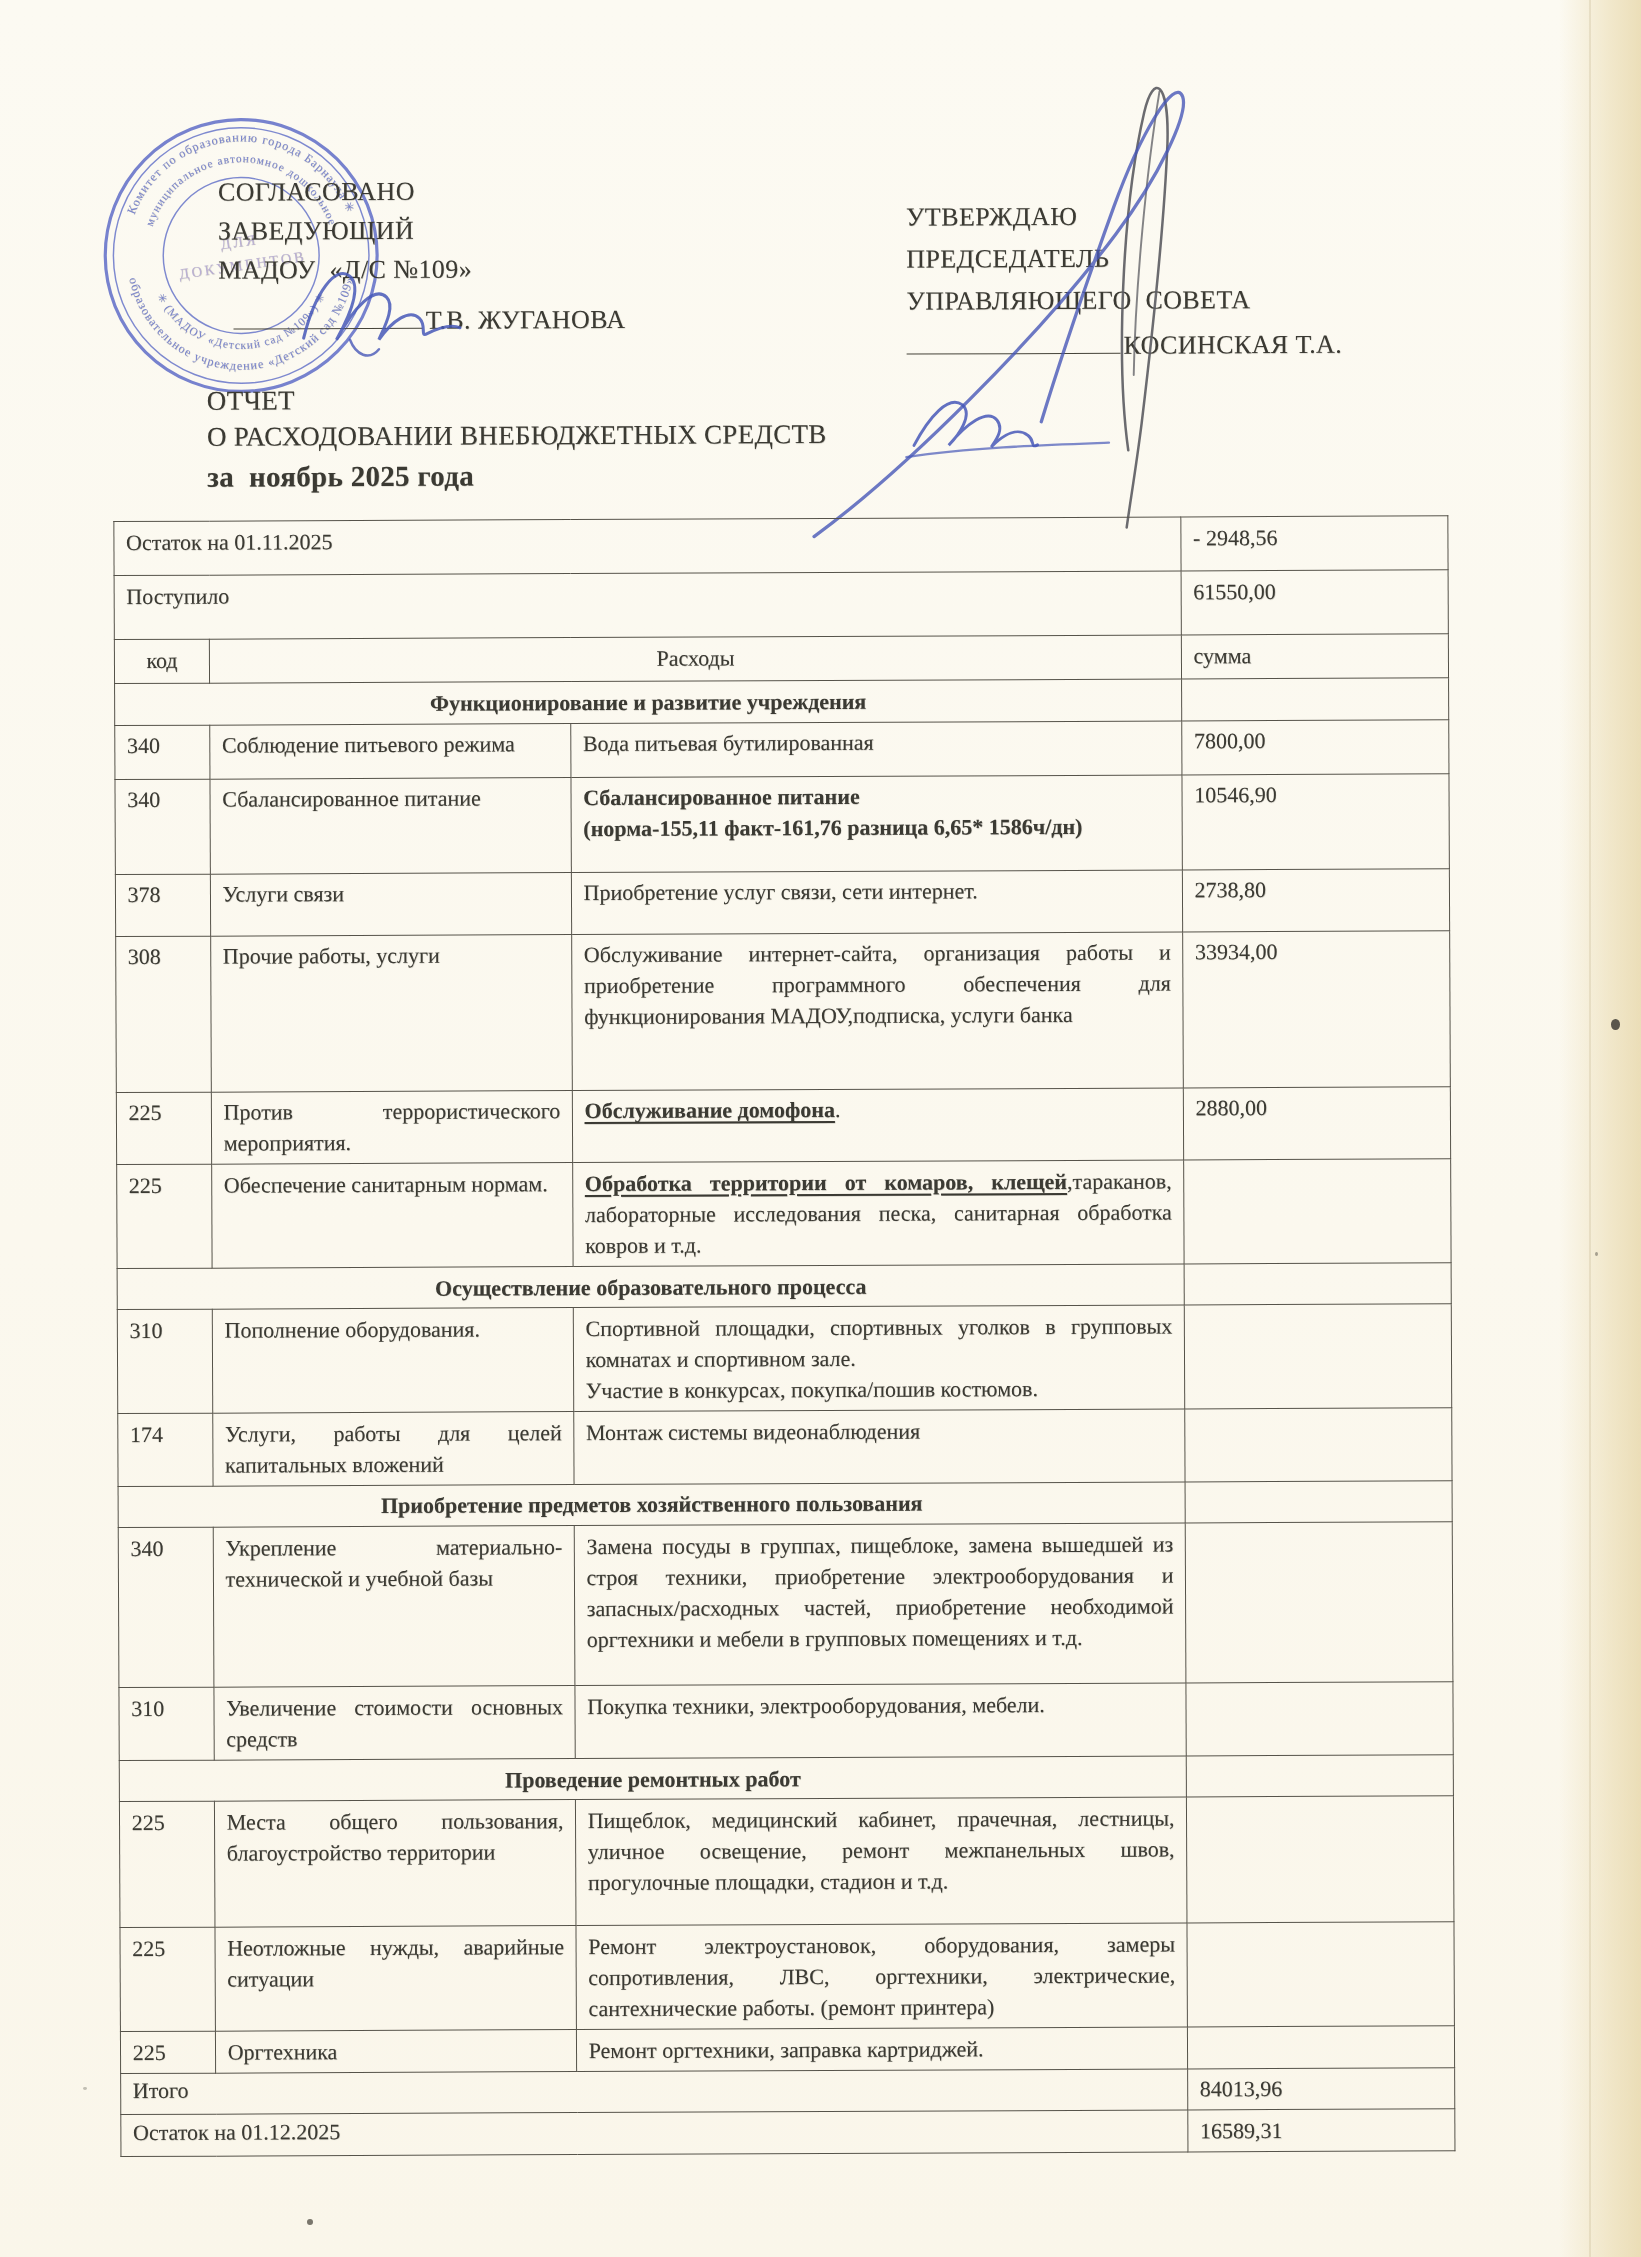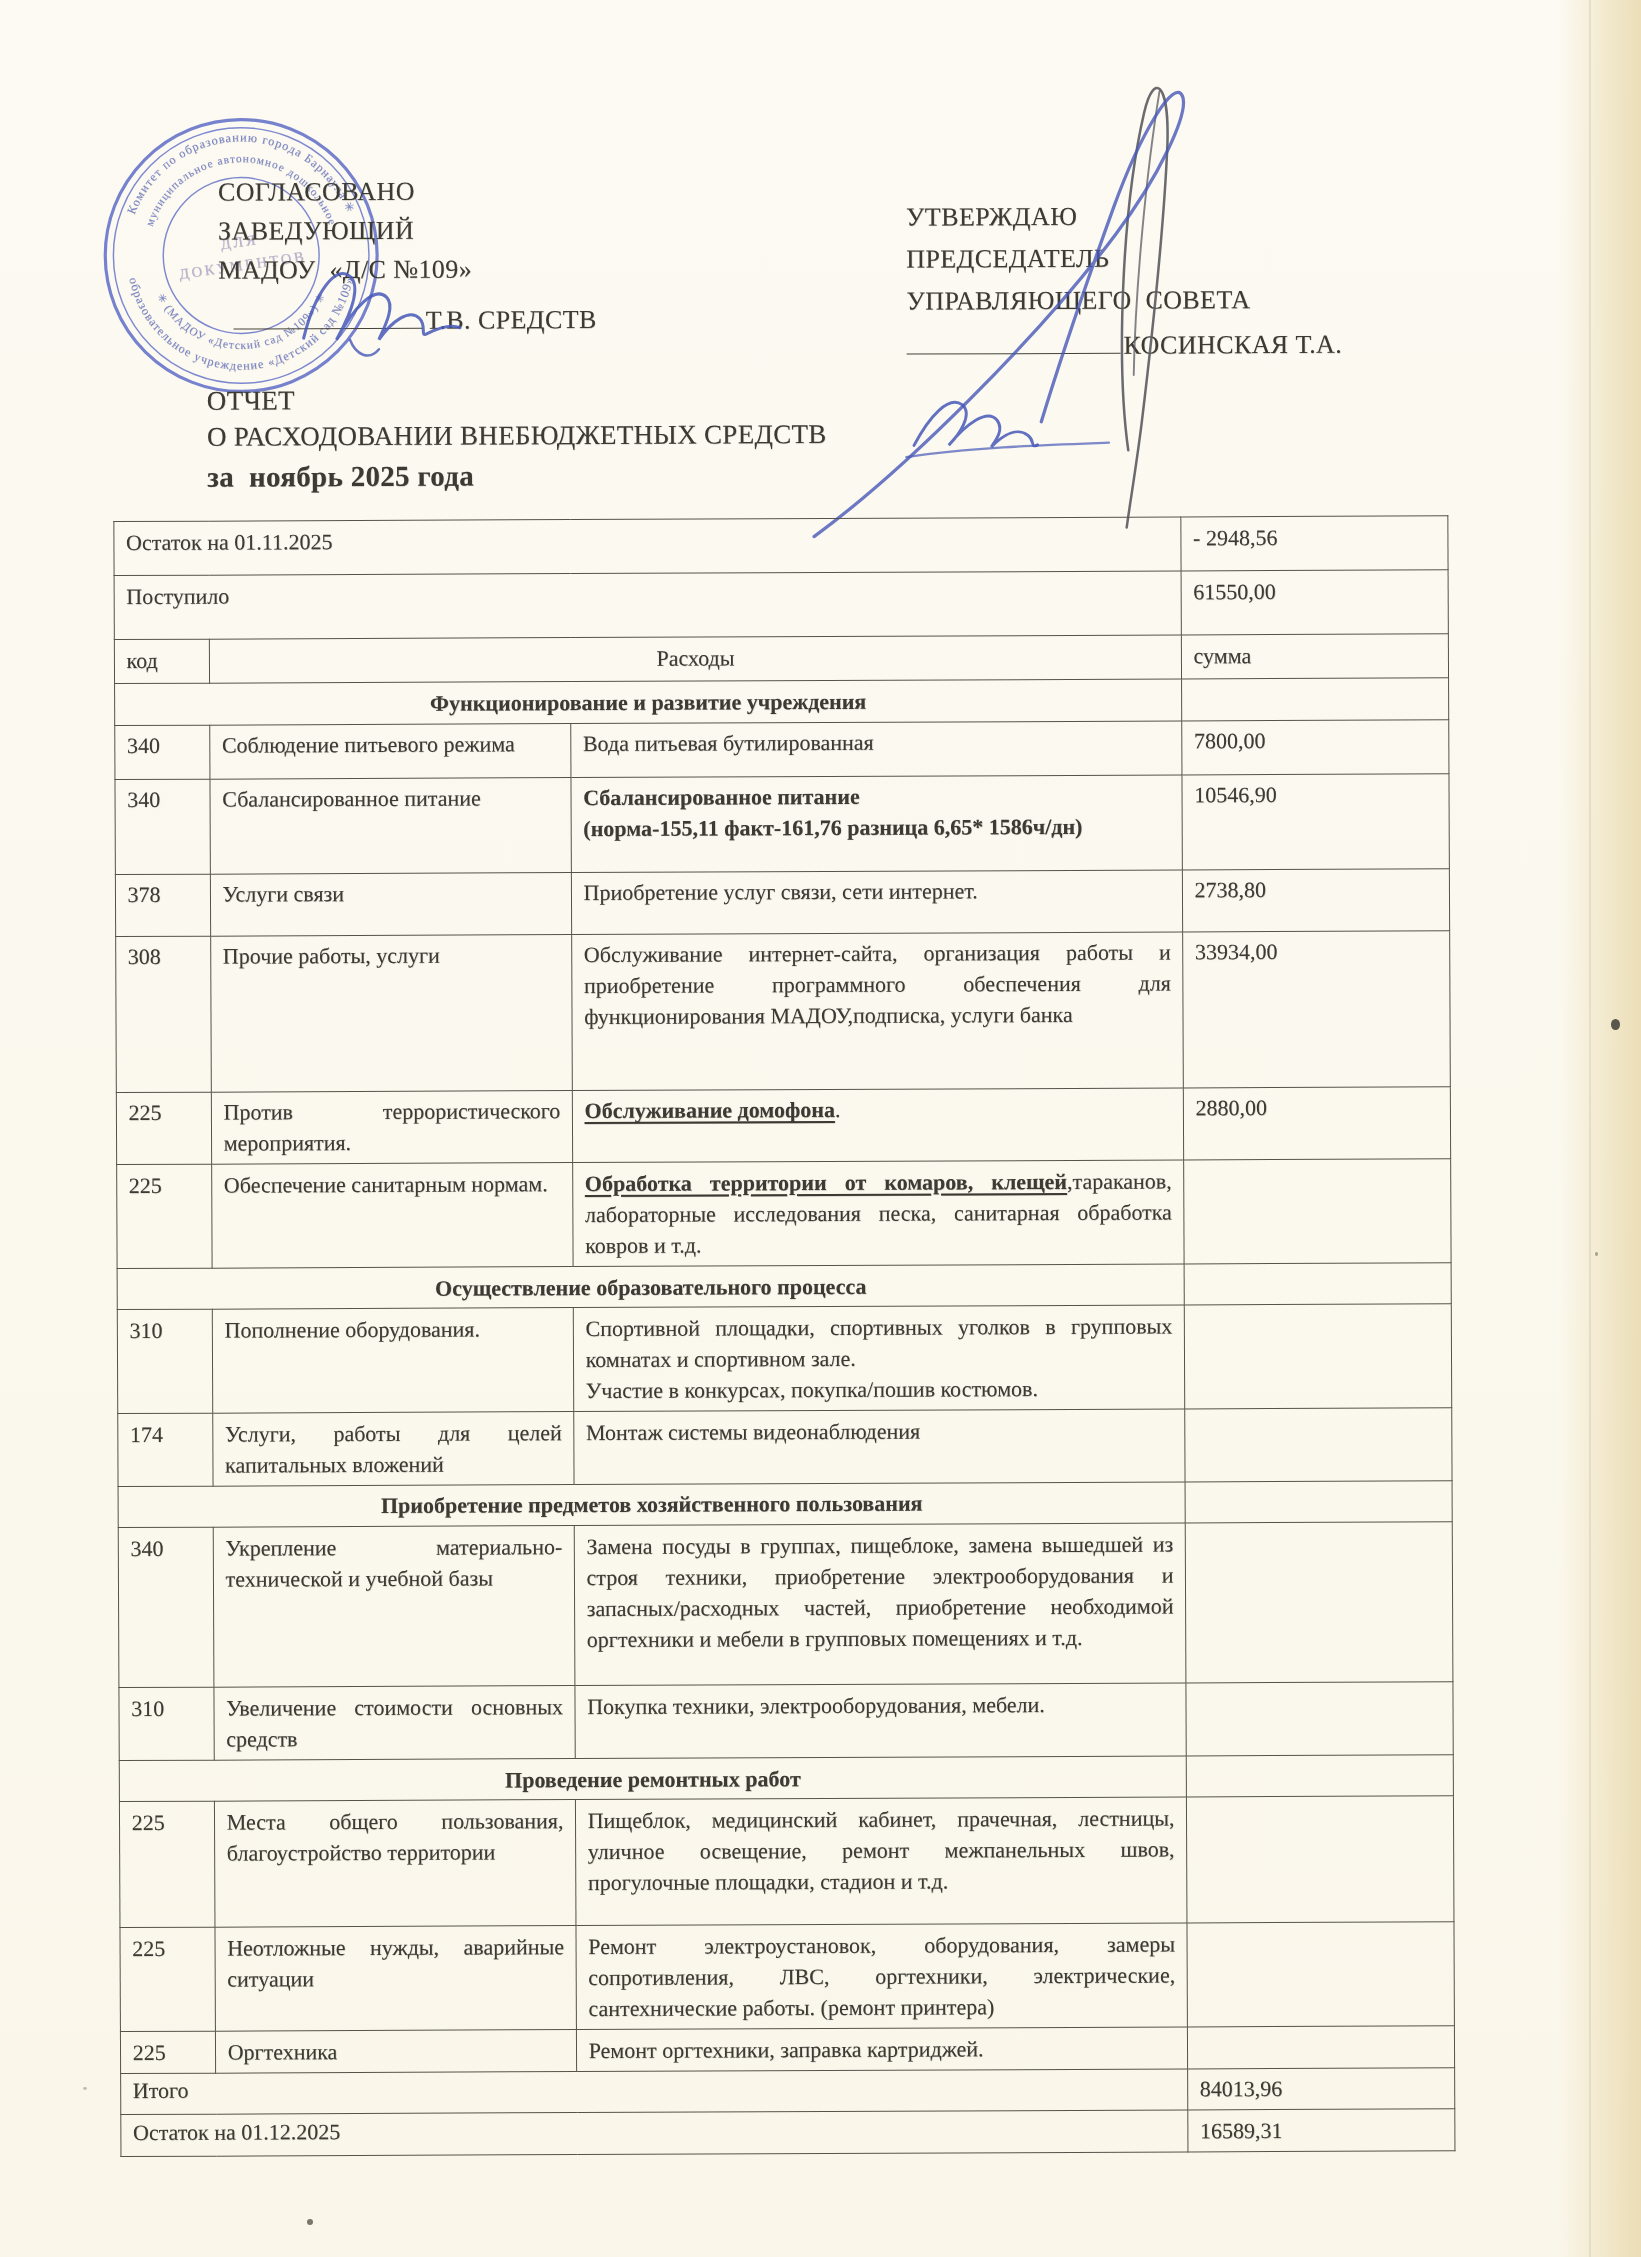--- a/index.html
+++ b/index.html
@@ -46,21 +46,21 @@
   }
   .report-table td { border:1.9px solid #56534a; vertical-align:top; padding:4.8px 11.6px; }
   .label-cell   { padding-left:15.4px; padding-top:5.8px; }
   .sum-cell     { padding-left:15.4px; padding-top:7.7px; }
   .sum-mid      { vertical-align:middle; padding-top:0; }
   .sum-low      { vertical-align:bottom; padding-bottom:4.8px; padding-top:0; }
   .code-cell    { padding-left:13.5px; }
   .cat-cell     { text-align:justify; padding-right:15.4px; }
   .desc-cell    { text-align:justify; padding-right:15.4px; }
   .section-cell { text-align:center; font-weight:bold; padding:2.9px 3.9px 1.9px; }
-  .header-code  { padding-top:7.7px; }
+  .header-code  { padding-top:7.7px;text-align:center; }
   .header-expenses { text-align:center; vertical-align:middle; }
   .header-sum   { vertical-align:middle; padding-left:15.4px; }
   .seg-b  { font-weight:bold; }
   .seg-bu { font-weight:bold; text-decoration:underline; text-decoration-thickness:2.4px; text-underline-offset:3.9px; }
 
   .speck { position:absolute; border-radius:50%; background:#5a564c; }
 </style>
 </head>
 <body>
 
@@ -99,21 +99,21 @@
           <text x="160" y="150">ДЛЯ</text>
           <text x="160" y="176">ДОКУМЕНТОВ</text>
         </g>
       </svg>
 
       <div class="approval approval-left">
         <div>СОГЛАСОВАНО</div>
         <div>ЗАВЕДУЮЩИЙ</div>
         <div>МАДОУ&nbsp; «Д/С №109»</div>
         <div class="sig-row">
-          <span class="sig-underline"></span><span class="sig-name">Т.В. СРЕДСТВ</span>
+          <span class="sig-underline"></span><span class="sig-name">Т.В. ЖУГАНОВА</span>
         </div>
       </div>
 
       <div class="approval approval-right">
         <div>УТВЕРЖДАЮ</div>
         <div>ПРЕДСЕДАТЕЛЬ</div>
         <div>УПРАВЛЯЮЩЕГО&nbsp; СОВЕТА</div>
         <div class="sig-row">
           <span class="sig-underline"></span><span class="sig-name">КОСИНСКАЯ Т.А.</span>
         </div>

